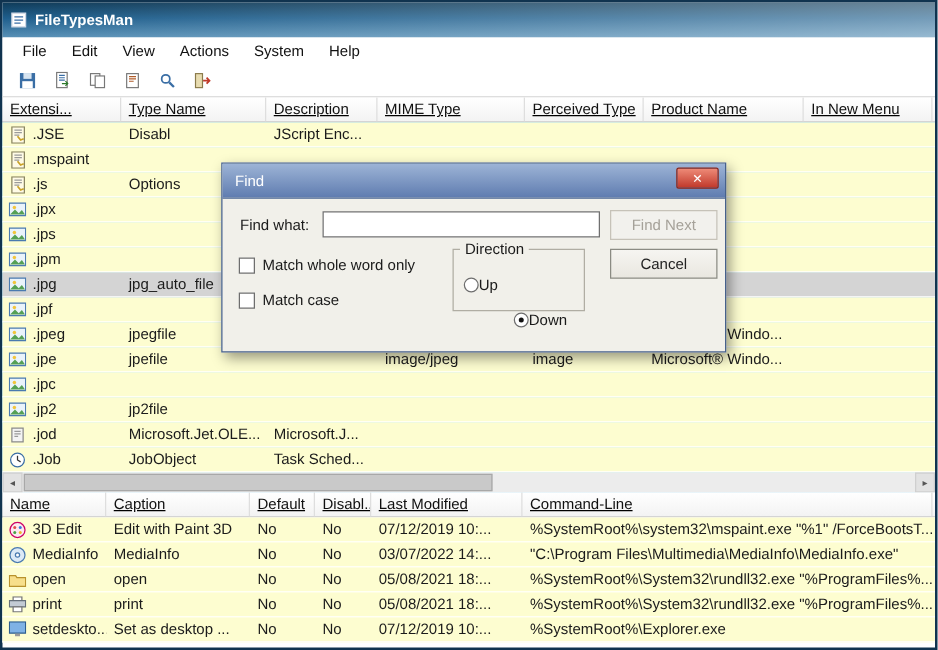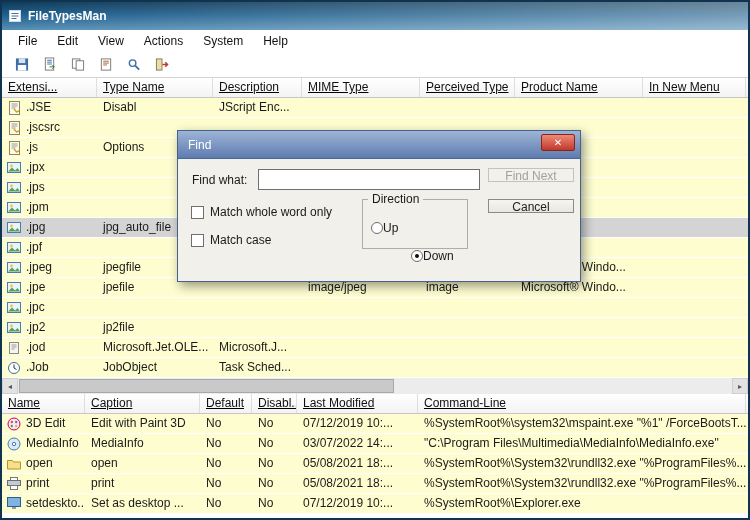--- a/index.html
+++ b/index.html
@@ -46,21 +46,21 @@
   .hs-thumb { position:absolute; left:17px; top:1px; width:375px; height:14px; background:#c9c9c9; border:1px solid #a8a8a8; }
 
   
   .find-dialog { position:absolute; left:175px; top:128px; width:404px; height:152px; background:#f1f0ea; border:1px solid #46618c; box-shadow:3px 4px 10px rgba(0,0,0,.4); z-index:20; }
   .fd-title { position:relative; height:28px; background:linear-gradient(180deg,#9db4d6,#5f7cb0); display:flex; align-items:center; padding-left:10px; border-bottom:1px solid #4a6694; }
   .fd-title-text { color:#fff; font-size:12px; }
   .fd-close { position:absolute; top:3px; right:5px; width:34px; height:17px; background:linear-gradient(#ee8a77,#c0392b); border:1px solid #8b2418; border-radius:2px; color:#fff; font-size:10px; display:flex; align-items:center; justify-content:center; }
   .fd-body { position:relative; height:127px; font-size:12px; color:#1a1a1a; }
   .fd-label { position:absolute; left:14px; top:14px; }
   .fd-input { position:absolute; left:80px; top:10px; width:222px; height:21px; border:1px solid #707070; background:#fff; font-size:12px; padding:0 4px; }
-  .fd-btn { position:absolute; left:310px; width:86px; height:14px; font-size:12px; background:linear-gradient(#f6f5f1,#e9e7e0); border:1px solid #8b8b83; color:#222;text-align:center; }
+  .fd-btn { position:absolute; left:310px; width:86px; height:24px; font-size:12px; background:linear-gradient(#f6f5f1,#e9e7e0); border:1px solid #8b8b83; color:#222;text-align:center; }
   .fd-btn.findnext { top:9px; color:#a5a199; border-color:#c6c2b8; background:#f2f1ed; }
   .fd-btn.cancel { top:40px; }
   .fd-check { position:absolute; display:flex; align-items:center; gap:6px; }
   .fd-check.c1 { left:13px; top:46px; }
   .fd-check.c2 { left:13px; top:74px; }
   .cb { width:13px; height:13px; background:#fff; border:1px solid #6e6e6e; display:inline-block; }
   .fd-group { position:absolute; left:184px; top:40px; width:106px; height:50px; border:1px solid #b0ada3; }
   .fd-group-label { position:absolute; left:190px; top:33px; background:#f1f0ea; padding:0 4px; }
   .fd-radio { position:absolute; top:62px; display:flex; align-items:center; gap:0; }
   .fd-radio.up { left:193px; }
@@ -175,21 +175,21 @@
       </div>
       <div class="lrow">
         <div class="lcell tc0 first">
           <span class="icn">
             <svg width="13" height="14" viewBox="0 0 13 14">
               <rect x="1.5" y="0.5" width="10" height="13" fill="#fffbe6" stroke="#8a8660"></rect>
               <path d="M3.5 3h6M3.5 5h6M3.5 7h4" stroke="#9a9a9a"></path>
               <path d="M6 8l2.5 3 2.5-1" stroke="#c9a227" fill="none" stroke-width="1.4"></path>
             </svg>
           </span>
-          <span>.jscsrc</span>
+          <span>.mspaint</span>
         </div>
         <div class="lcell tc1"></div>
         <div class="lcell tc2"></div>
         <div class="lcell tc3"></div>
         <div class="lcell tc4"></div>
         <div class="lcell tc5"></div>
         <div class="lcell tc6"></div>
       </div>
       <div class="lrow">
         <div class="lcell tc0 first">

